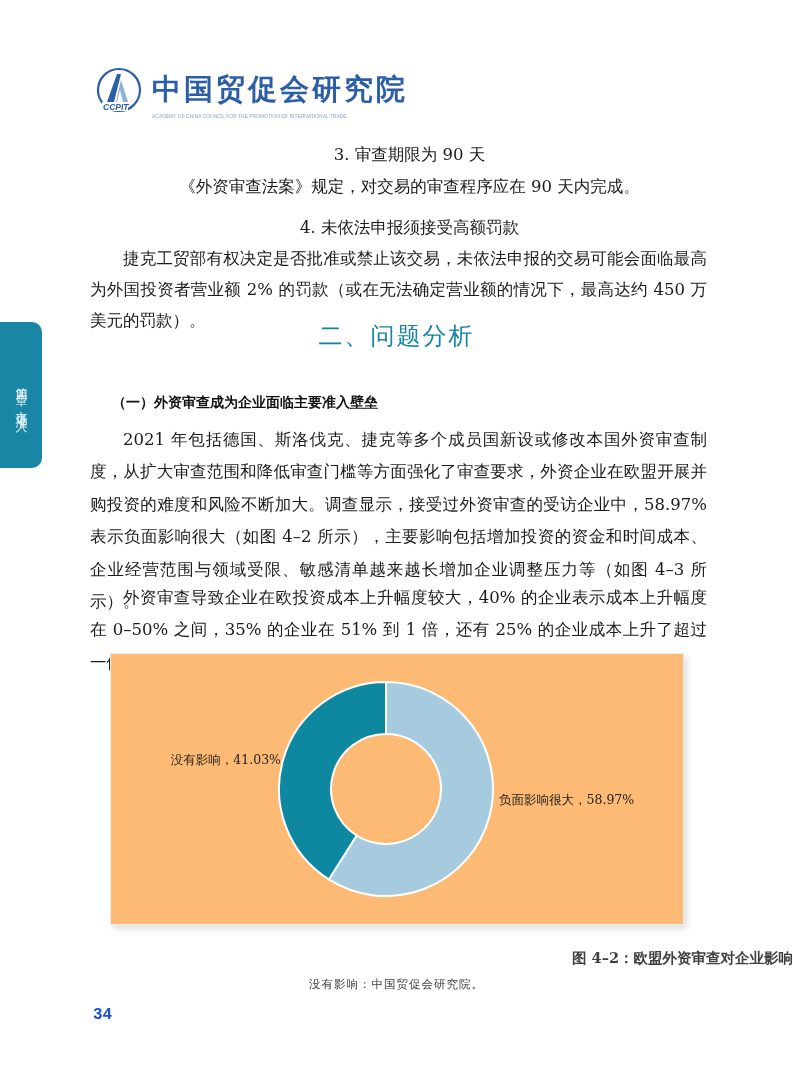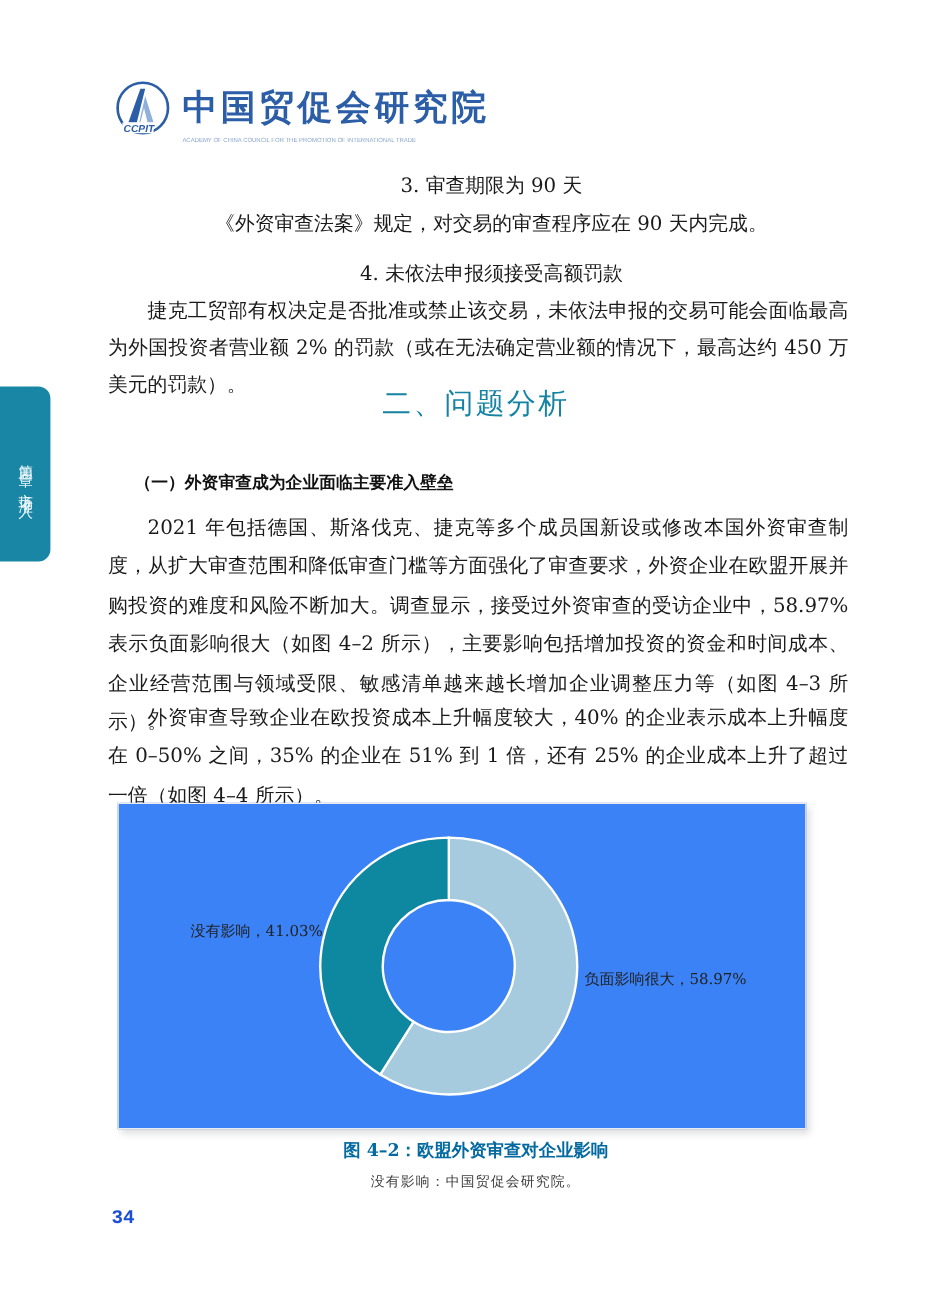--- a/index.html
+++ b/index.html
@@ -46,36 +46,35 @@
     font-family:"DejaVu Serif","Liberation Serif",serif;
   }
   .subsection-heading {
     position:absolute; left:112px; top:394px; width:595px;
     font-size:14px; font-weight:bold; color:#111;
     font-family:"DejaVu Sans","Liberation Sans",sans-serif;
   }
 
   
   .chart-box {
-    position:absolute; left:98px; top:653px; width:574px; height:272px;
-    background:#3b82f6; border:1px solid #ececec;
+    position:absolute; left:110px; top:653px; width:574px; height:272px;
+    background:#fdba74; border:1px solid #ececec;
     box-shadow:3px 4px 6px rgba(0,0,0,0.13);
-    margin-top:16px;
   }
   .donut { position:absolute; left:160px; top:20px; width:230px; height:230px; }
   .pie-label {
     position:absolute; font-size:12.5px; color:#222; white-space:nowrap;
     font-family:"DejaVu Serif","Liberation Serif",serif;
   }
   .pie-label-left  { left:8px;  top:98px;  width:162px; text-align:right; }
   .pie-label-right { left:388px; top:138px; }
 
   .fig-caption {
-    position:absolute; left:0; top:949px; width:100%; text-align:center;
-    font-size:14.5px; font-weight:bold; color:#0369a1;
+    position:absolute; left:0; top:949px; width:100%; text-align:right;
+    font-size:14.5px; font-weight:bold; color:#404040;
   }
   .fig-source {
     position:absolute; left:0; top:977px; width:100%; text-align:center;
     font-size:11.5px; color:#3c3c3c; letter-spacing:1px;
   }
 
   .page-number {
     position:absolute; left:93px; top:1006px; font-size:16px; font-weight:bold;
     color:#1d4ed8; font-family:Liberation Mono, monospace;
   }

